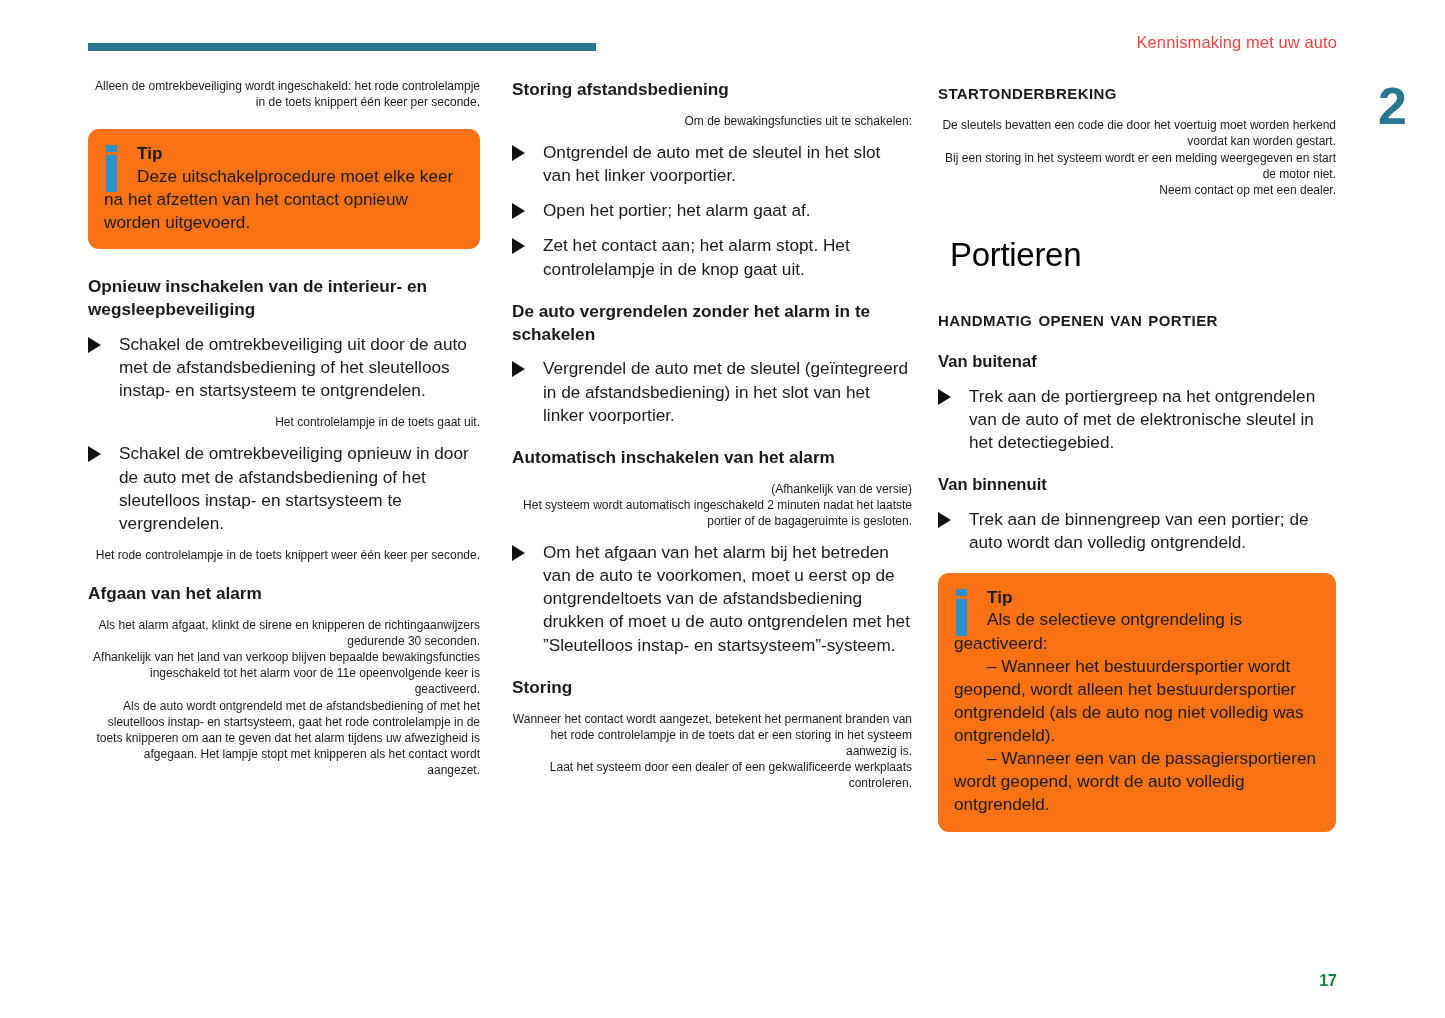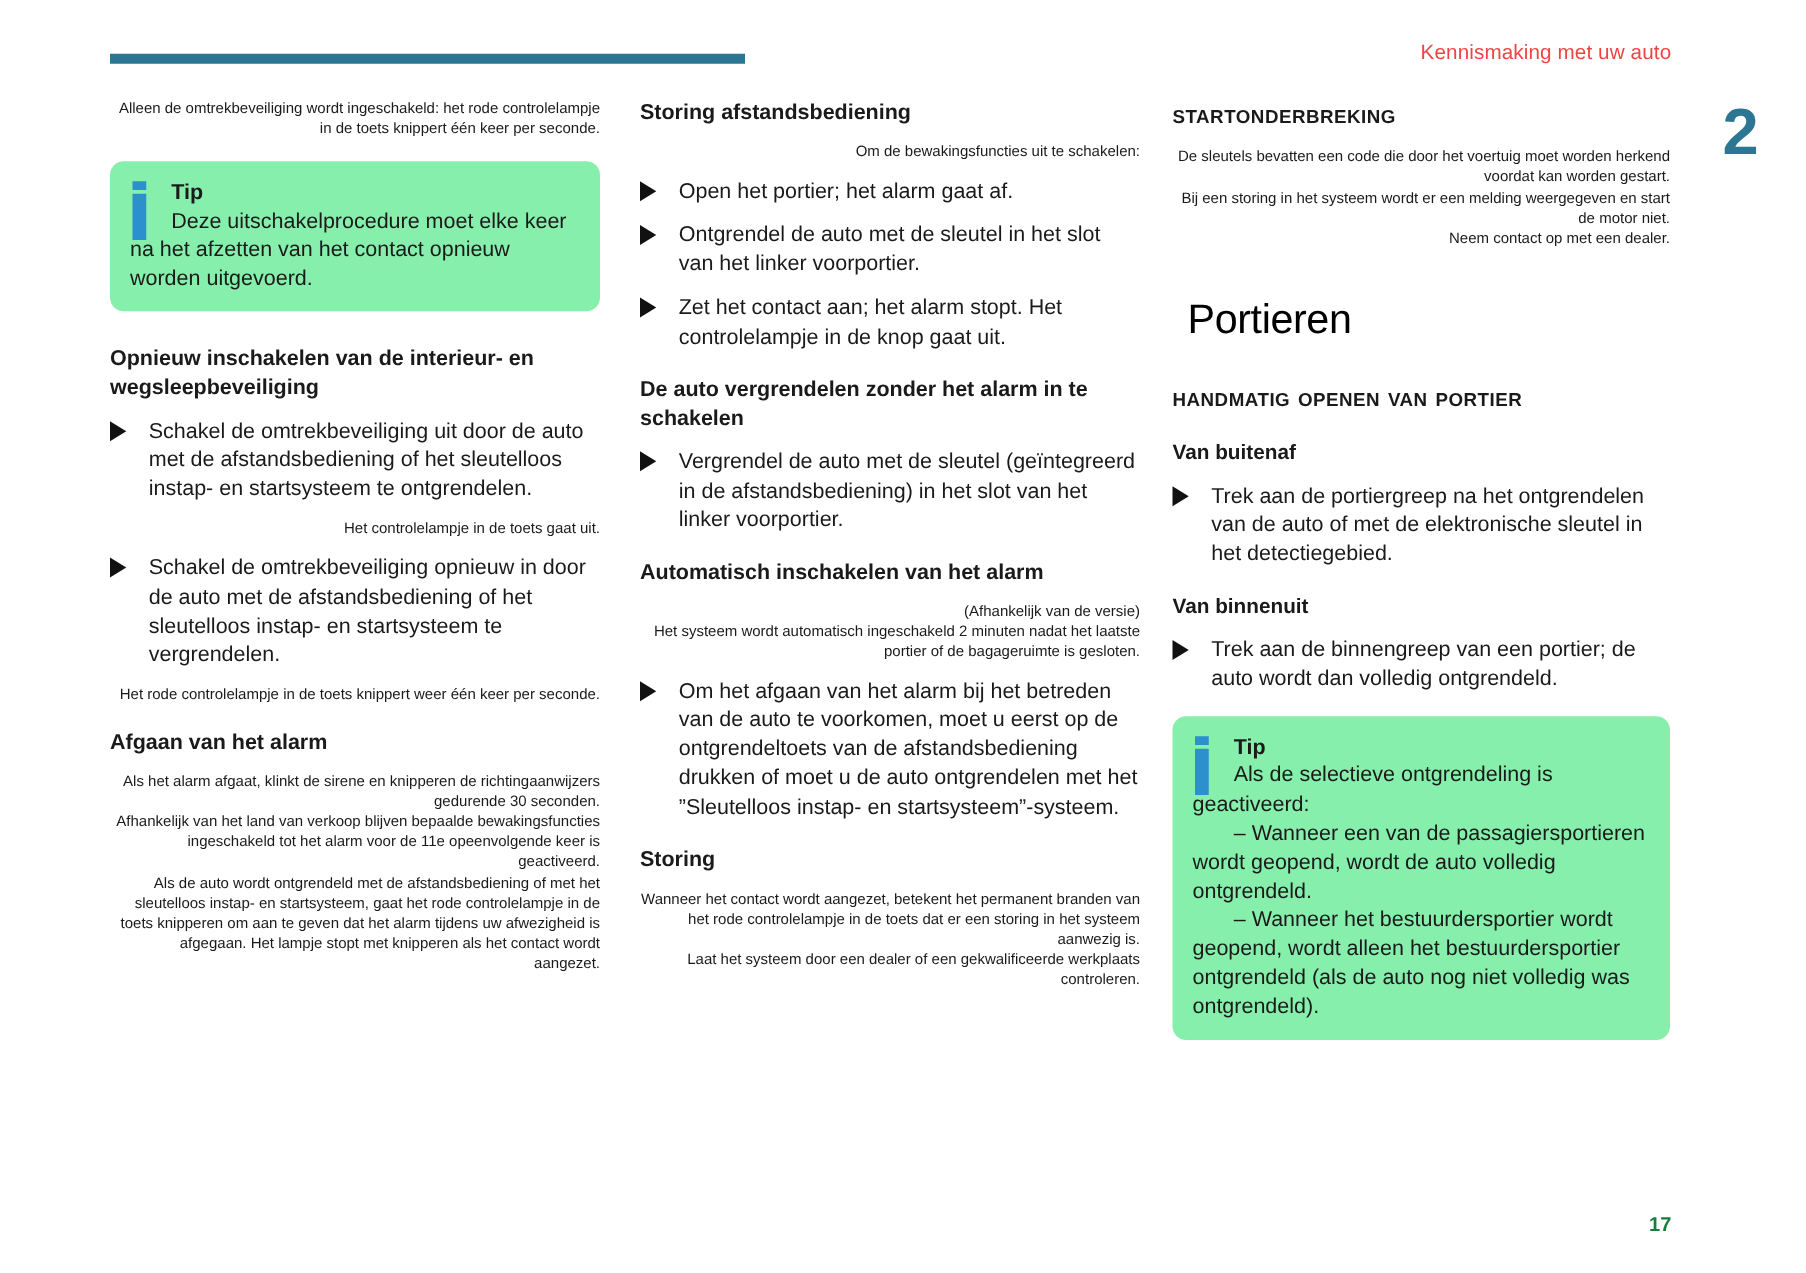--- a/index.html
+++ b/index.html
@@ -126,21 +126,21 @@
     width: 0;
     height: 0;
     border-top: 8px solid transparent;
     border-bottom: 8px solid transparent;
     border-left: 13px solid #111111;
   }
 
   
   .tip {
     position: relative;
-    background: #86efac;
+    background: #f97316;
     border-radius: 11px;
     padding: 14px 16px 15px 16px;
     box-sizing: border-box;
   }
   .tip .tip-icon {
     position: absolute;
     left: 18px;
     top: 16px;
     width: 11px;
   }
@@ -238,25 +238,25 @@
 
   <div class="gap-sm"></div>
 
   <p class="body">Om de bewakingsfuncties uit te schakelen:</p>
 
   <div class="gap-sm"></div>
 
   <ul class="tri">
     <li>
       <span class="tri-mark"></span>
+      <span>Ontgrendel de auto met de sleutel in het slot van het linker voorportier.</span>
+    </li>
+    <li>
+      <span class="tri-mark"></span>
       <span>Open het portier; het alarm gaat af.</span>
-    </li>
-    <li>
-      <span class="tri-mark"></span>
-      <span>Ontgrendel de auto met de sleutel in het slot van het linker voorportier.</span>
     </li>
     <li>
       <span class="tri-mark"></span>
       <span>Zet het contact aan; het alarm stopt. Het controlelampje in de knop gaat uit.</span>
     </li>
   </ul>
 
   <div class="gap-md"></div>
 
   <h3 class="sub">De auto vergrendelen zonder het alarm in te schakelen</h3>
@@ -345,19 +345,19 @@
 
   <div class="gap-md"></div>
 
   <div class="tip">
     <div class="tip-icon">
       <div class="dot"></div>
       <div class="stem"></div>
     </div>
     <p class="tip-title">Tip</p>
     <p class="tip-body">Als de selectieve ontgrendeling is geactiveerd:</p>
+    <p class="tip-body noindent">– Wanneer het bestuurdersportier wordt geopend, wordt alleen het bestuurdersportier ontgrendeld (als de auto nog niet volledig was ontgrendeld).</p>
     <p class="tip-body noindent">– Wanneer een van de passagiersportieren wordt geopend, wordt de auto volledig ontgrendeld.</p>
-    <p class="tip-body noindent">– Wanneer het bestuurdersportier wordt geopend, wordt alleen het bestuurdersportier ontgrendeld (als de auto nog niet volledig was ontgrendeld).</p>
   </div>
 
 </div>
 
 <div class="folio">17</div>
 
 </body></html>

